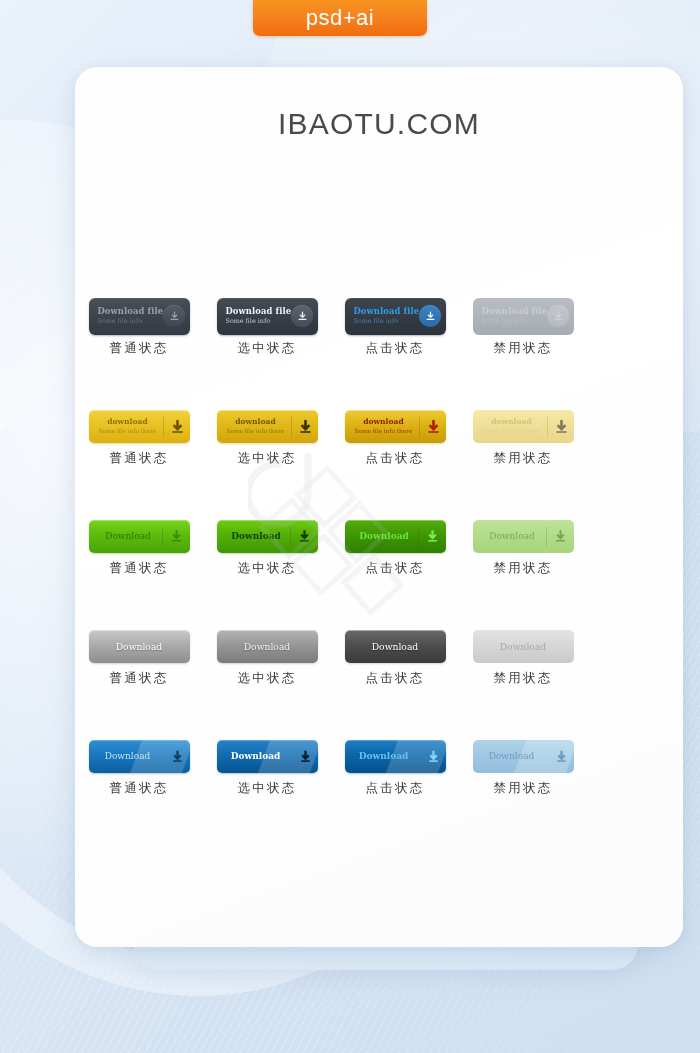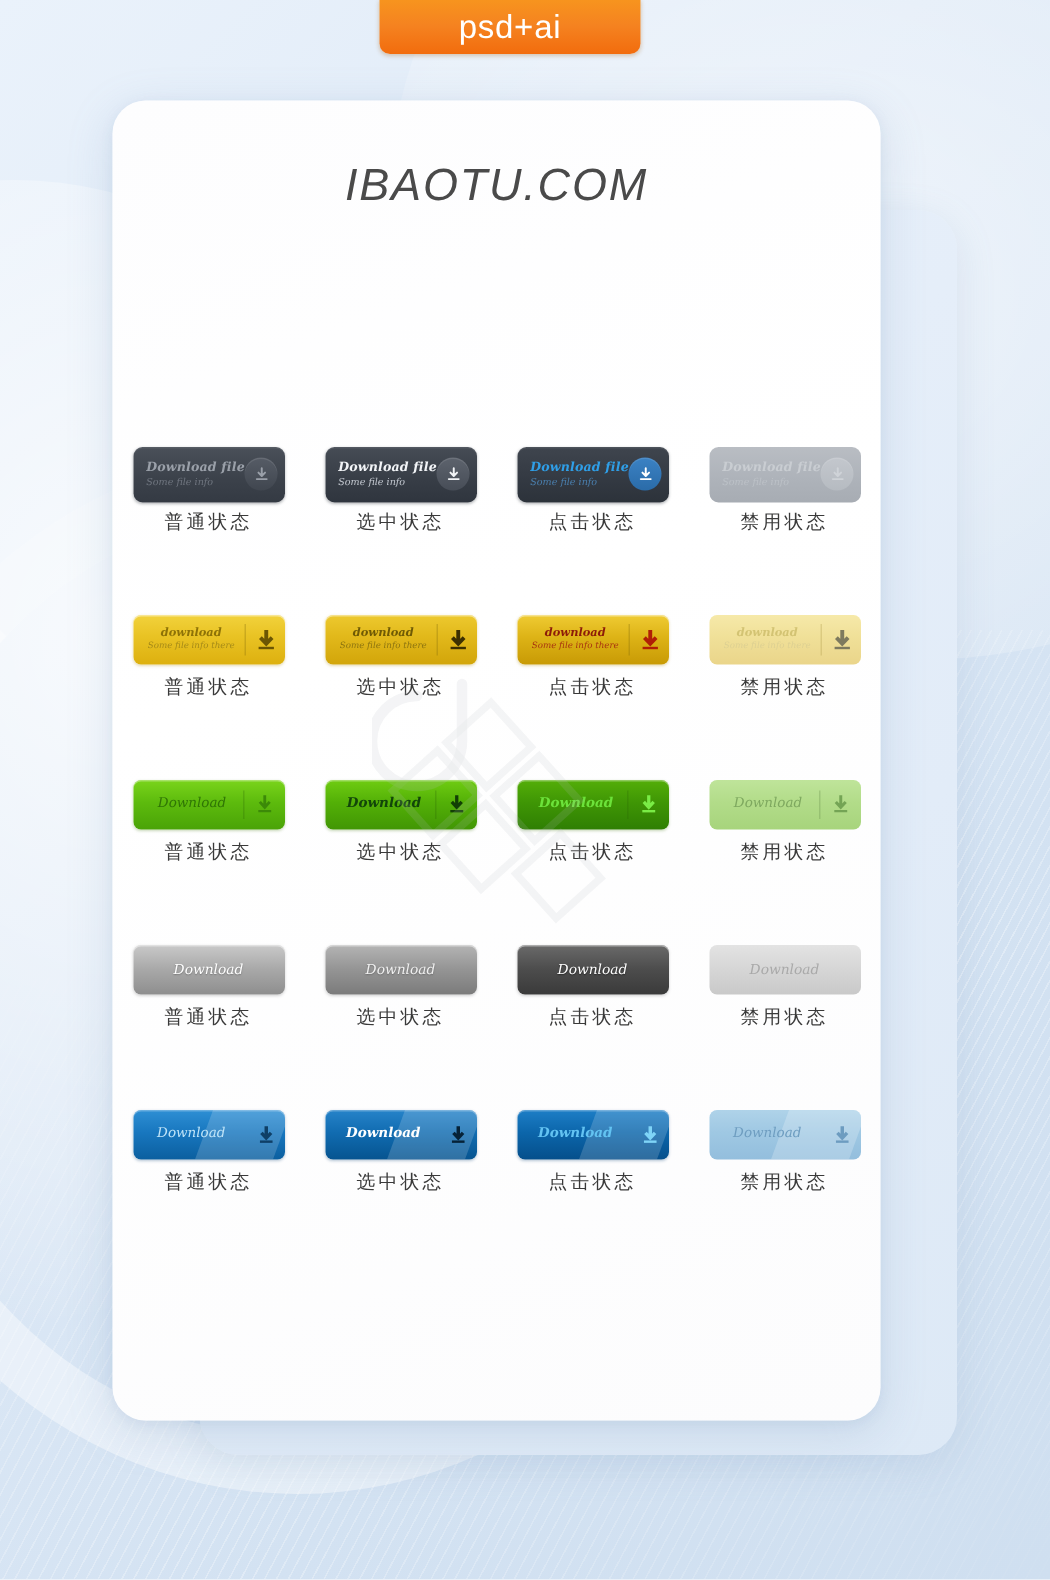--- a/index.html
+++ b/index.html
@@ -98,28 +98,27 @@
     height: 830px;
     background: linear-gradient(150deg, #e8f0fa 0%, #e2ecf8 60%, #dde9f6 100%);
     border-radius: 26px;
     box-shadow: 0 6px 26px rgba(120,150,185,0.16);
     z-index: 5;
   }
   .card {
     position: absolute;
     left: 75px;
     top: 67px;
-    width: 512px;
+    width: 608px;
     height: 880px;
     background: linear-gradient(160deg, #fdfdfe 0%, #ffffff 40%, #fcfcfd 100%);
     border-radius: 22px;
     box-shadow: 0 8px 30px rgba(120,150,185,0.22), 0 2px 8px rgba(120,150,185,0.10);
     z-index: 10;
     overflow: hidden;
-    font-style: italic;
   }
 
   
   .card-header {
     padding-top: 40px;
     text-align: center;
   }
   .brand-title {
     font-size: 30px;
     letter-spacing: 1.2px;
@@ -181,21 +180,20 @@
     width: 128px;
     display: flex;
     flex-direction: column;
     align-items: center;
   }
   .btn-wrap {
     height: 52px;
     display: flex;
     align-items: center;
     justify-content: flex-start;
-    font-style: italic;
   }
   .state-label {
     font-size: 12.5px;
     color: #3a3a3a;
     letter-spacing: 2.2px;
     font-family: "DejaVu Sans", sans-serif;
     white-space: nowrap;
     margin-top: -2px;
   }
 

